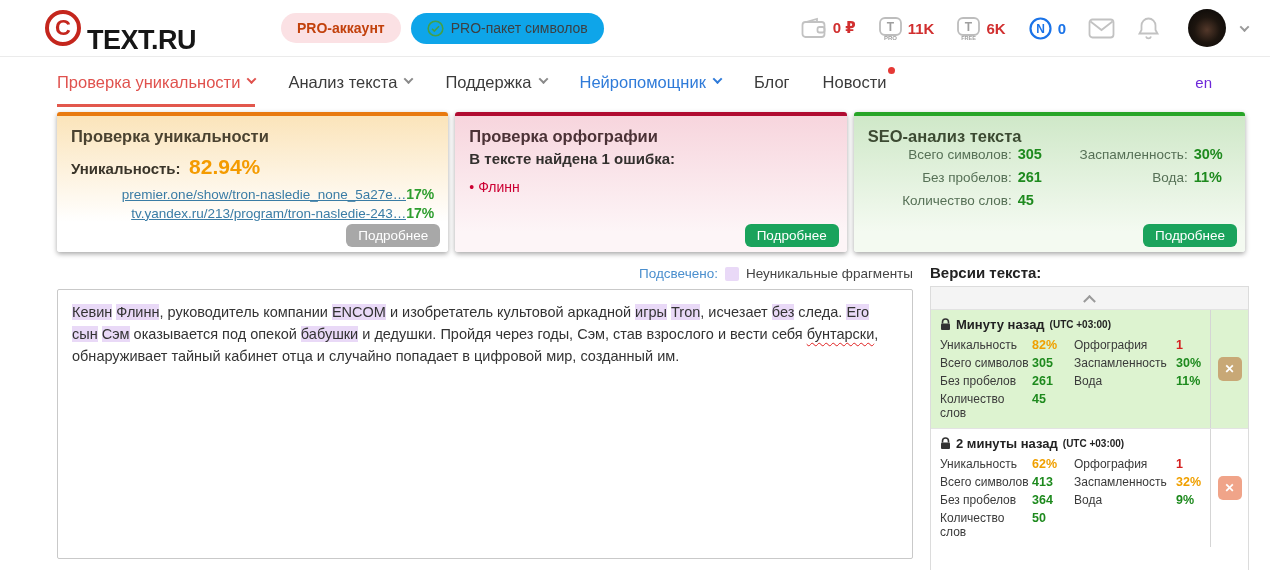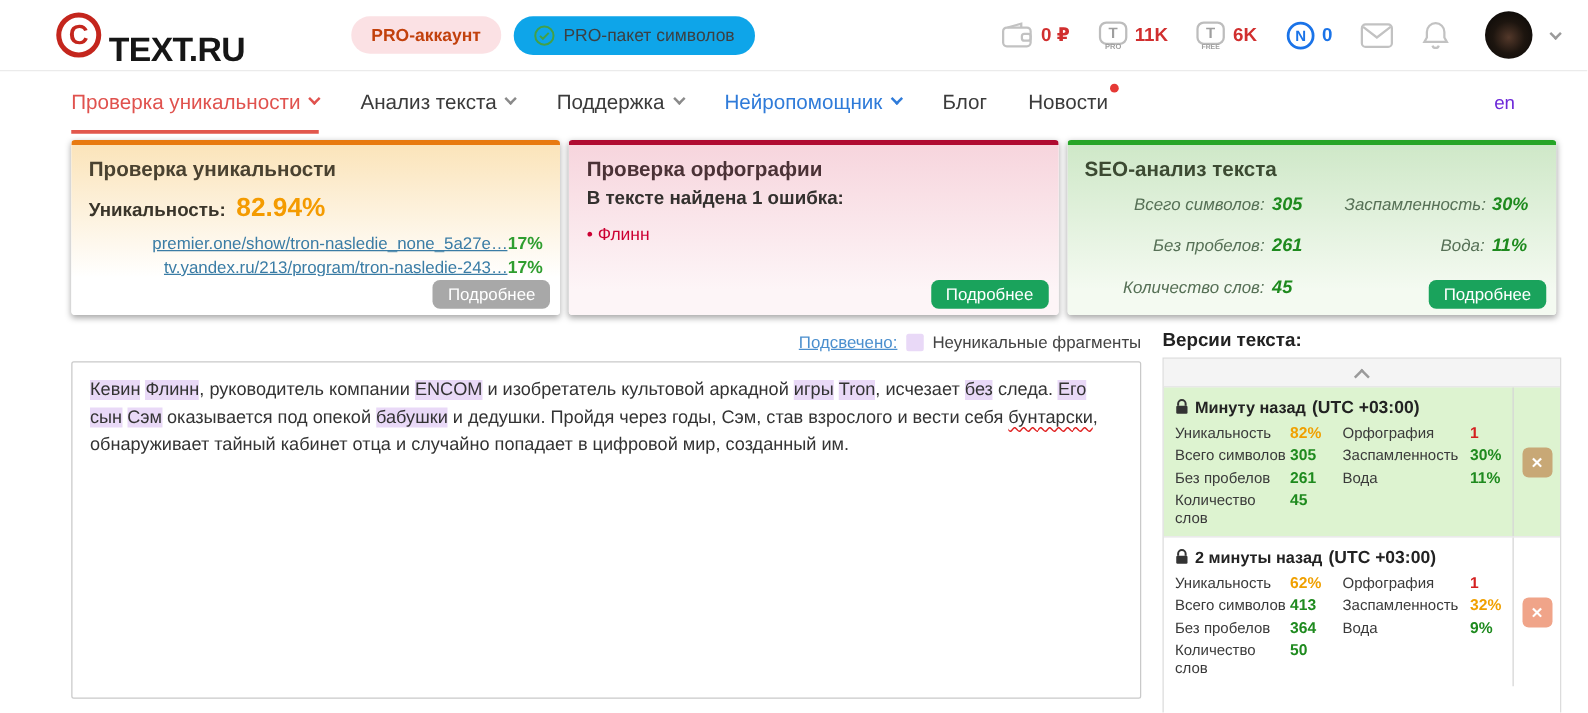--- a/index.html
+++ b/index.html
@@ -59,30 +59,30 @@
   .uniq-link { font-size:13.5px; color:#3a7ca5; text-decoration:underline; cursor:pointer;
     white-space:nowrap; overflow:hidden; }
   .uniq-match { font-size:14px; font-weight:bold; color:#2f9e2f; }
   .more-btn { position:absolute; right:8px; bottom:5px; color:#fff; font-size:13.5px;
     padding:4px 12px; border-radius:6px; border:none; cursor:pointer; }
   .more-gray { background:#a8a8a8; }
   .more-green { background:#1aa35c; }
   .spell-subtitle { text-align:left; font-weight:bold; font-size:15px; color:#33302e; margin-top:4px; }
   .spell-err { margin-top:12px; font-size:14px; color:#cc0033; }
   .spell-err::before { content:"• "; color:#cc0033; }
-  .seo-grid { display:grid; grid-template-columns:150px 58px 118px auto; margin-top:10px;
-    row-gap:17px; align-items:baseline;font-style:italic; }
+  .seo-grid { display:grid; grid-template-columns:150px 58px 118px auto; 
+    row-gap:7px; align-items:baseline; }
   .seo-label { text-align:right; padding-right:6px; font-size:13.5px; color:#567056; }
   .seo-val { font-size:14.5px; font-weight:bold; color:#1e8a1e; }
 
   
   .main-row { display:flex; gap:17px; margin:6px 25px 0 57px; }
   .editor-col { flex:0 0 856px; }
   .legend { height:31px; display:flex; align-items:center; justify-content:flex-end; gap:7px; font-size:13.5px; }
-  .legend-link { color:#4b8fce; cursor:pointer;text-decoration:underline; }
+  .legend-link { color:#4b8fce; cursor:pointer; }
   .legend-swatch { width:14px; height:14px; background:#e9d9f7; border-radius:2px; }
   .legend-label { color:#444; }
   .editor { height:270px; background:#fff; border:1px solid #c9c9c9; border-radius:2px;
     padding:11px 14px; font-size:14.5px; line-height:1.52; color:#333; overflow:hidden; }
   .hl { background:#e9d9f7; }
   .sperr { text-decoration:underline wavy #e02020 1px; text-underline-offset:3px; }
 
   
   .versions-col { flex:1; }
   .versions-title { font-size:15px; font-weight:bold; color:#222; height:28px; display:flex; align-items:center; }
@@ -90,21 +90,21 @@
   .collapse-bar { height:23px; background:#f4f4f4; border-bottom:1px solid #e2e2e2;
     display:flex; align-items:center; justify-content:center; cursor:pointer; }
   .chev-up { width:9px; height:9px; border-right:2px solid #9a9a9a; border-bottom:2px solid #9a9a9a;
     transform:rotate(-135deg) translate(-2px,-2px); }
   .v-card { display:flex; }
   .v-card.green { background:#ddf3d0; }
   .v-card.white { background:#fff; border-top:1px solid #e3e3e3; }
   .v-main { flex:1; padding:7px 9px 8px 9px; }
   .v-head { font-size:13px; color:#222; display:flex; align-items:center; gap:5px; }
   .v-time { font-weight:bold; }
-  .v-utc { font-weight:bold; font-size:14px; }
+  .v-utc { font-weight:bold; font-size:10px; }
   .v-grid { display:grid; grid-template-columns:92px 42px 102px auto; margin-top:6px; row-gap:4px;
     font-size:12px; color:#3a3a3a; align-items:baseline; }
   .v-val { font-weight:bold; font-size:12.5px; }
   .c-green { color:#1e8a1e; } .c-orange { color:#f0a000; } .c-red { color:#d42020; }
   .v-close-col { width:38px; border-left:1px solid #d5d5d5; display:flex; align-items:center; justify-content:center; }
   .v-close { width:24px; height:24px; border:none; border-radius:5px; color:#fff; font-size:12px;
     font-weight:bold; cursor:pointer; line-height:1; }
   .v-close.tan { background:#c8a876; }
   .v-close.salmon { background:#f0a489; }
 </style>

